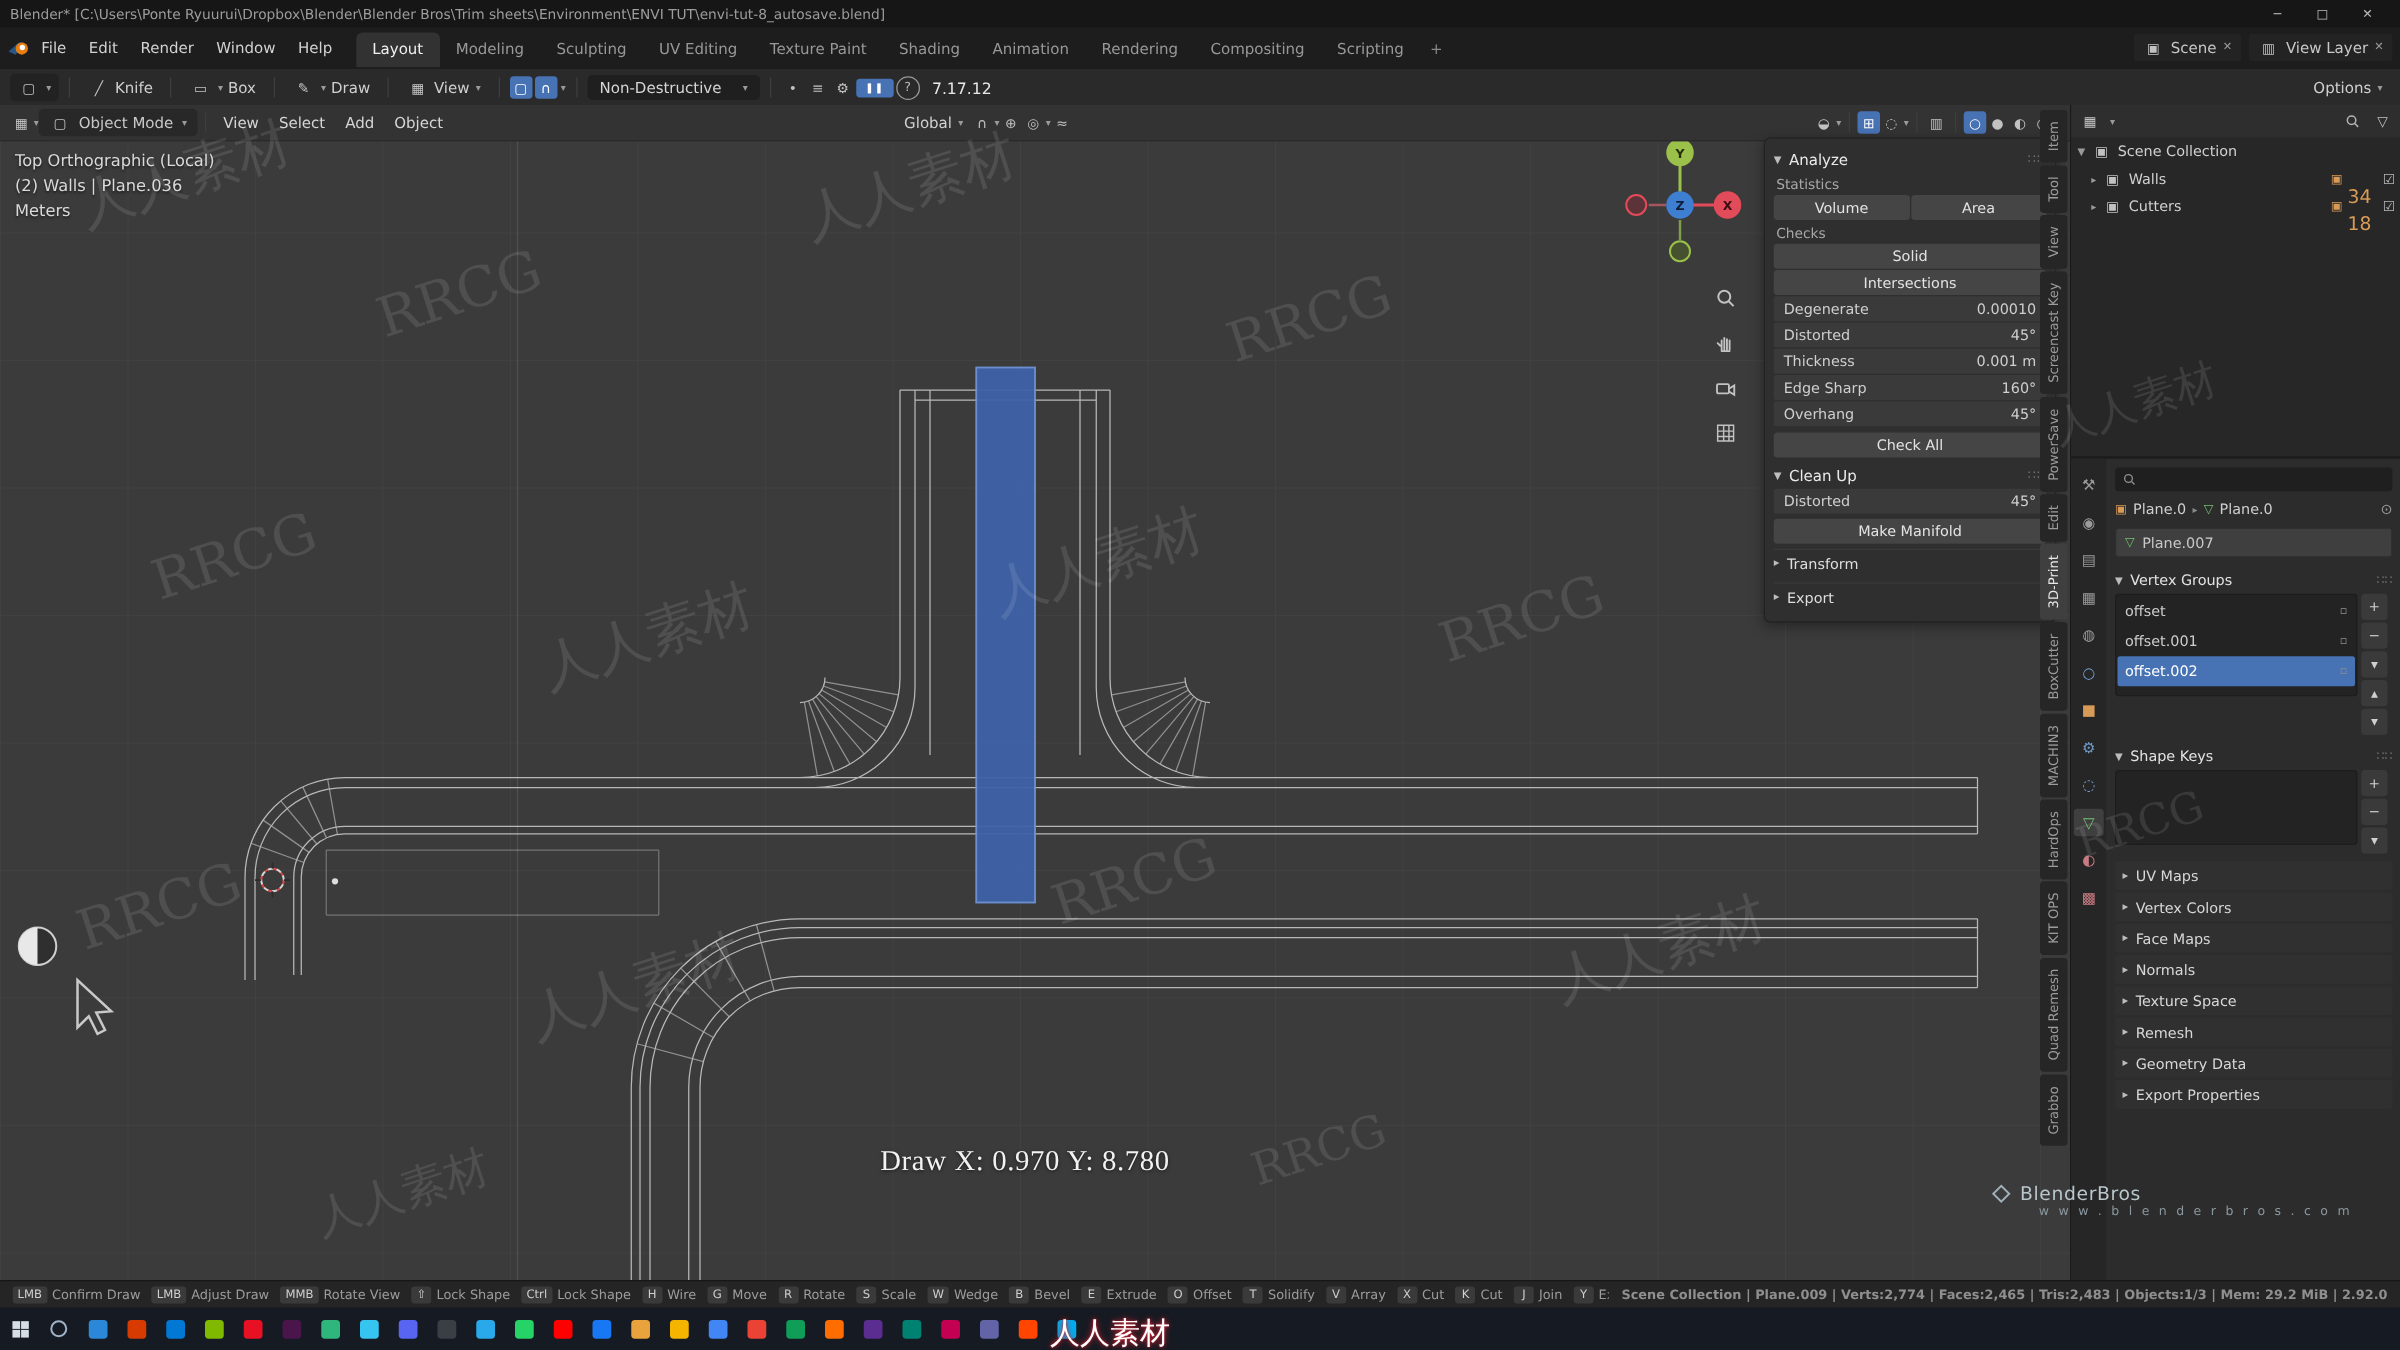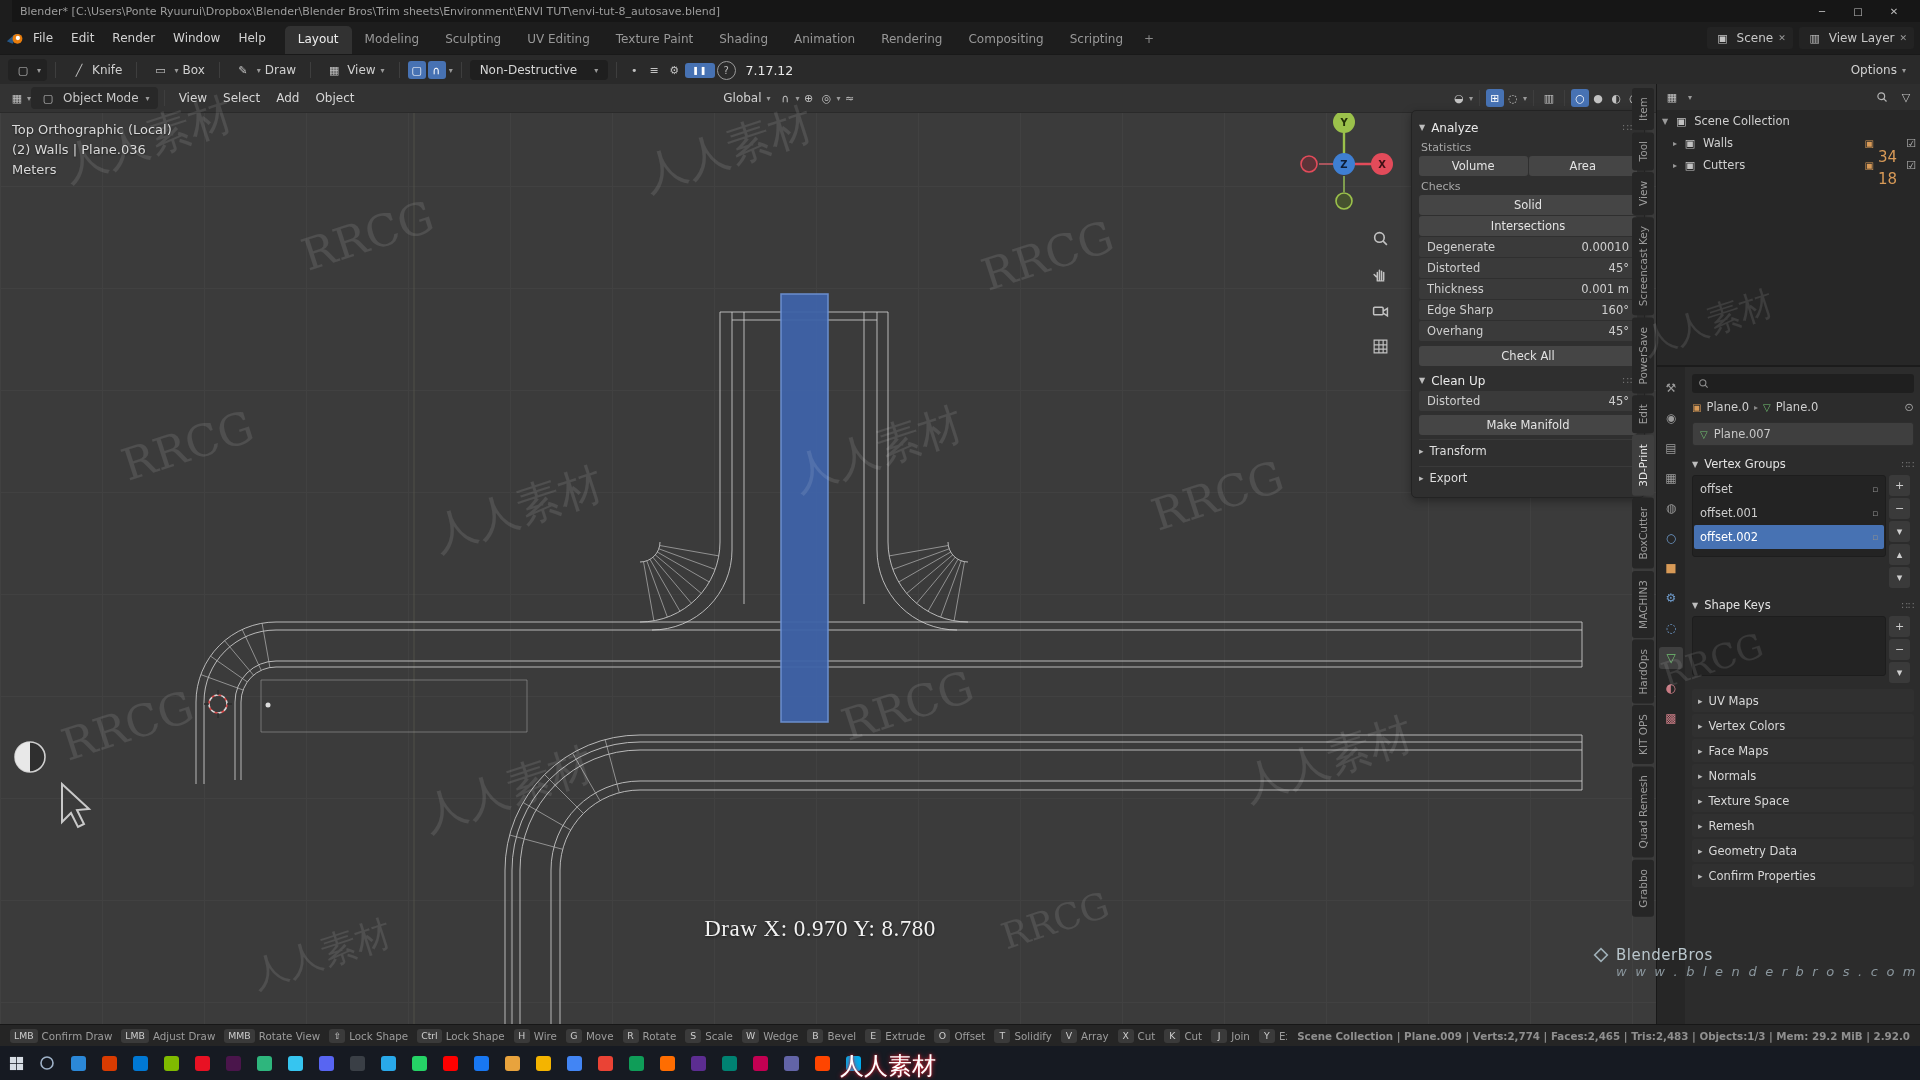--- a/index.html
+++ b/index.html
@@ -5,21 +5,21 @@
   html,body{margin:0;padding:0;background:#111;}
   #root{position:relative;width:1920px;height:1080px;overflow:hidden;background:#1d1d1d;
         font-family:"DejaVu Sans","Liberation Sans",sans-serif;font-size:12px;color:#c8c8c8;}
   .abs{position:absolute;}
   .ico{width:18px;height:18px;display:inline-flex;align-items:center;justify-content:center;
        border-radius:3px;color:#c2c2c2;font-size:11px;flex:0 0 auto;}
   .ico.blue{background:#4772b3;color:#fff;}
   .drop{font-size:8px;color:#9a9a9a;margin-left:1px;}
   .sep{width:1px;height:16px;background:#3e3e3e;margin:0 6px;flex:0 0 auto;}
   
-  .titlebar{top:0;left:12px;right:0;height:22px;background:#161616;display:flex;align-items:center;
+  .titlebar{top:0;left:0;right:0;height:22px;background:#161616;display:flex;align-items:center;
             padding:0 8px;font-size:11px;color:#9d9d9d;}
   .wctrl{margin-left:auto;display:flex;}
   .wbtn{width:36px;height:22px;display:flex;align-items:center;justify-content:center;font-size:10px;color:#bdbdbd;}
   
   .menubar{top:22px;left:0;right:0;height:32px;background:#1d1d1d;display:flex;align-items:center;padding:0 6px;}
   .menu{padding:0 9px;line-height:30px;color:#d2d2d2;}
   .tabs{display:flex;margin-left:10px;align-self:flex-end;height:28px;}
   .tab{padding:0 13px;line-height:27px;color:#989898;border-radius:5px 5px 0 0;white-space:nowrap;}
   .tab.active{background:#323232;color:#efefef;}
   .tab.plus{padding:0 8px;color:#8a8a8a;}
@@ -114,21 +114,21 @@
   .tglyph{width:15px;height:15px;border-radius:3px;}
   
   .watermark{position:absolute;font-family:"DejaVu Serif","Liberation Serif",serif;font-size:44px;
              color:rgba(255,255,255,0.10);transform:rotate(-18deg);z-index:40;pointer-events:none;white-space:nowrap;}
   .wm-task{position:absolute;font-family:"DejaVu Sans","Liberation Sans",sans-serif;font-size:24px;color:#fff;
            text-shadow:0 0 5px #c23,0 0 2px #c23;z-index:70;pointer-events:none;}
   .brandmark{position:absolute;left:1592px;top:946px;z-index:45;display:flex;flex-direction:column;
              align-items:flex-start;pointer-events:none;}
   .brandrow{display:flex;align-items:center;gap:6px;}
   .brandname{font-size:15px;letter-spacing:.5px;color:#b9c6cc;}
-  .brandurl{font-size:13px;letter-spacing:2.2px;color:#8b979e;margin-left:24px;font-style:italic;}
+  .brandurl{font-size:10px;letter-spacing:2.2px;color:#8b979e;margin-left:39px;}
 </style>
 </head>
 <body>
 
 <div id="root">
 
   <div class="abs titlebar">
     <span>Blender* [C:\Users\Ponte Ryuurui\Dropbox\Blender\Blender Bros\Trim sheets\Environment\ENVI TUT\envi-tut-8_autosave.blend]</span>
     <div class="wctrl">
       <span class="wbtn">─</span>
@@ -579,21 +579,21 @@
         <div class="pcollapse">
           <span style="font-size:9px;color:#bdbdbd">▸</span>
           <span>Remesh</span>
         </div>
         <div class="pcollapse">
           <span style="font-size:9px;color:#bdbdbd">▸</span>
           <span>Geometry Data</span>
         </div>
         <div class="pcollapse">
           <span style="font-size:9px;color:#bdbdbd">▸</span>
-          <span>Confirm Properties</span>
+          <span>Export Properties</span>
         </div>
       </div>
     </div>
   </div>
 
   <div class="abs statusbar">
     <div class="hints">
       <span class="hint">
           <span class="key">LMB</span>
           <span>Confirm Draw</span>

